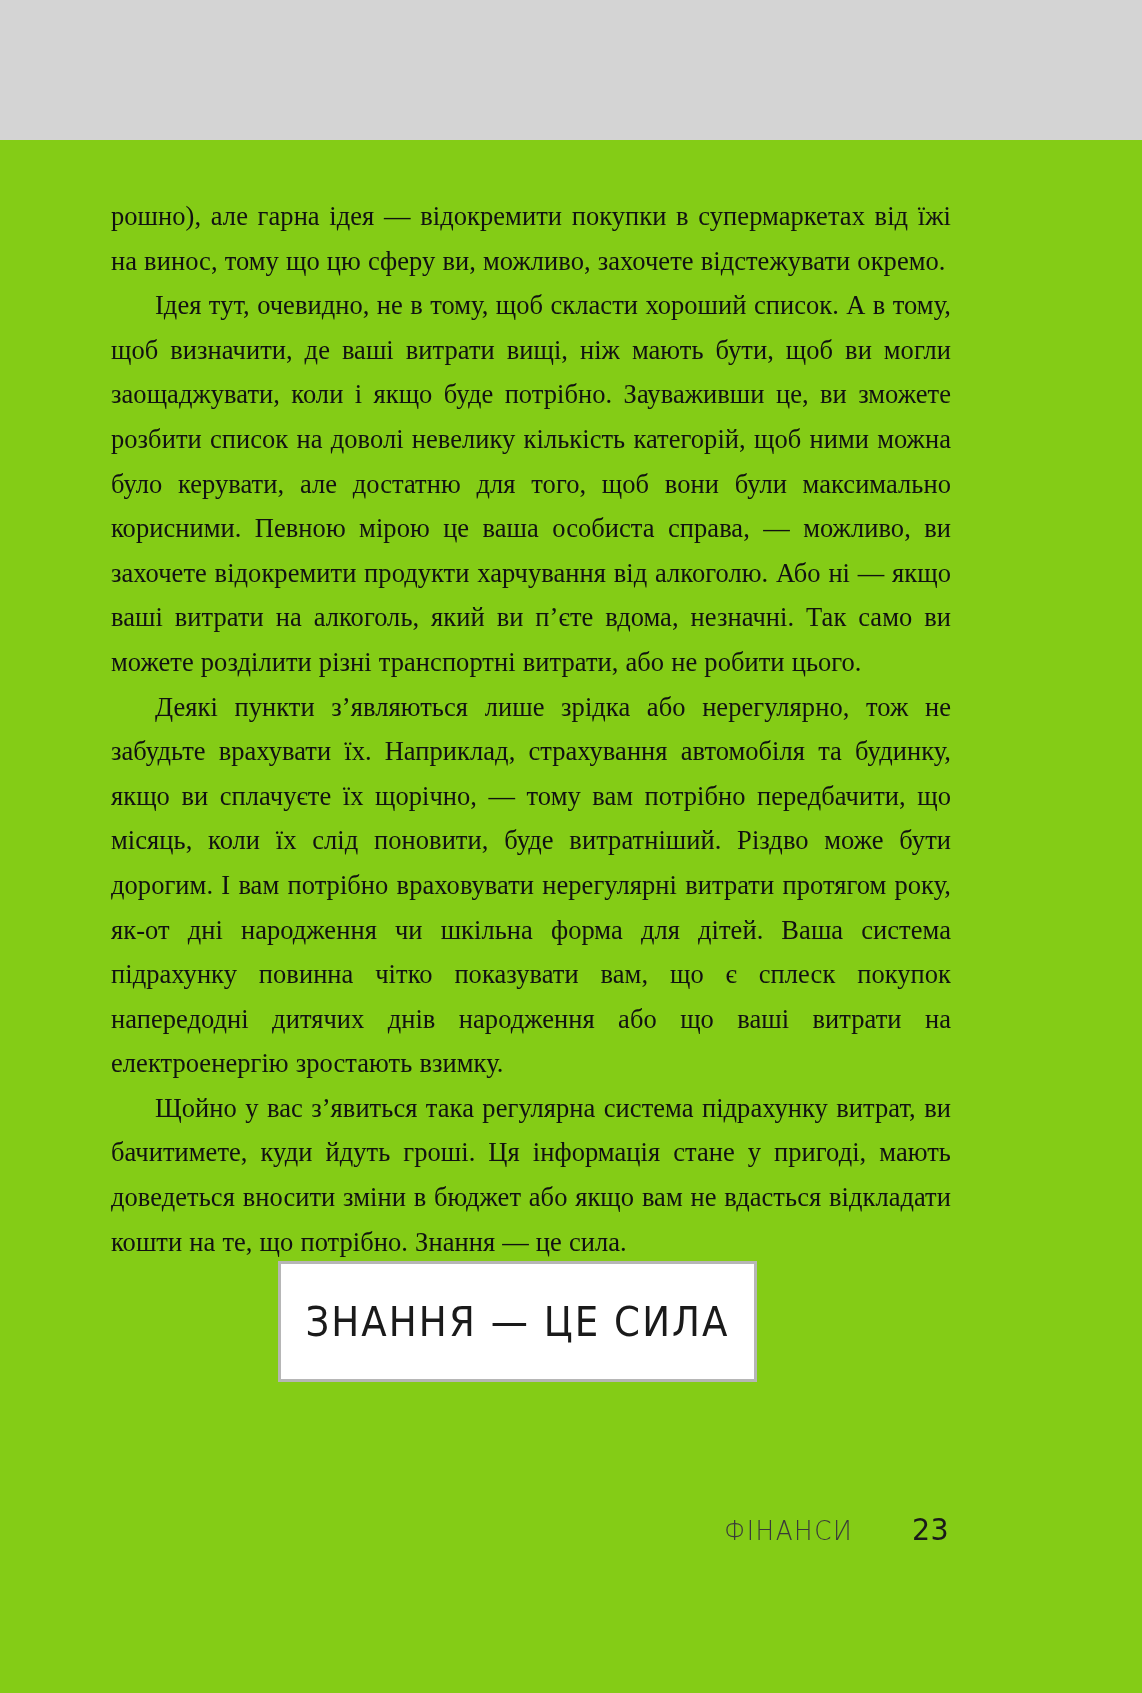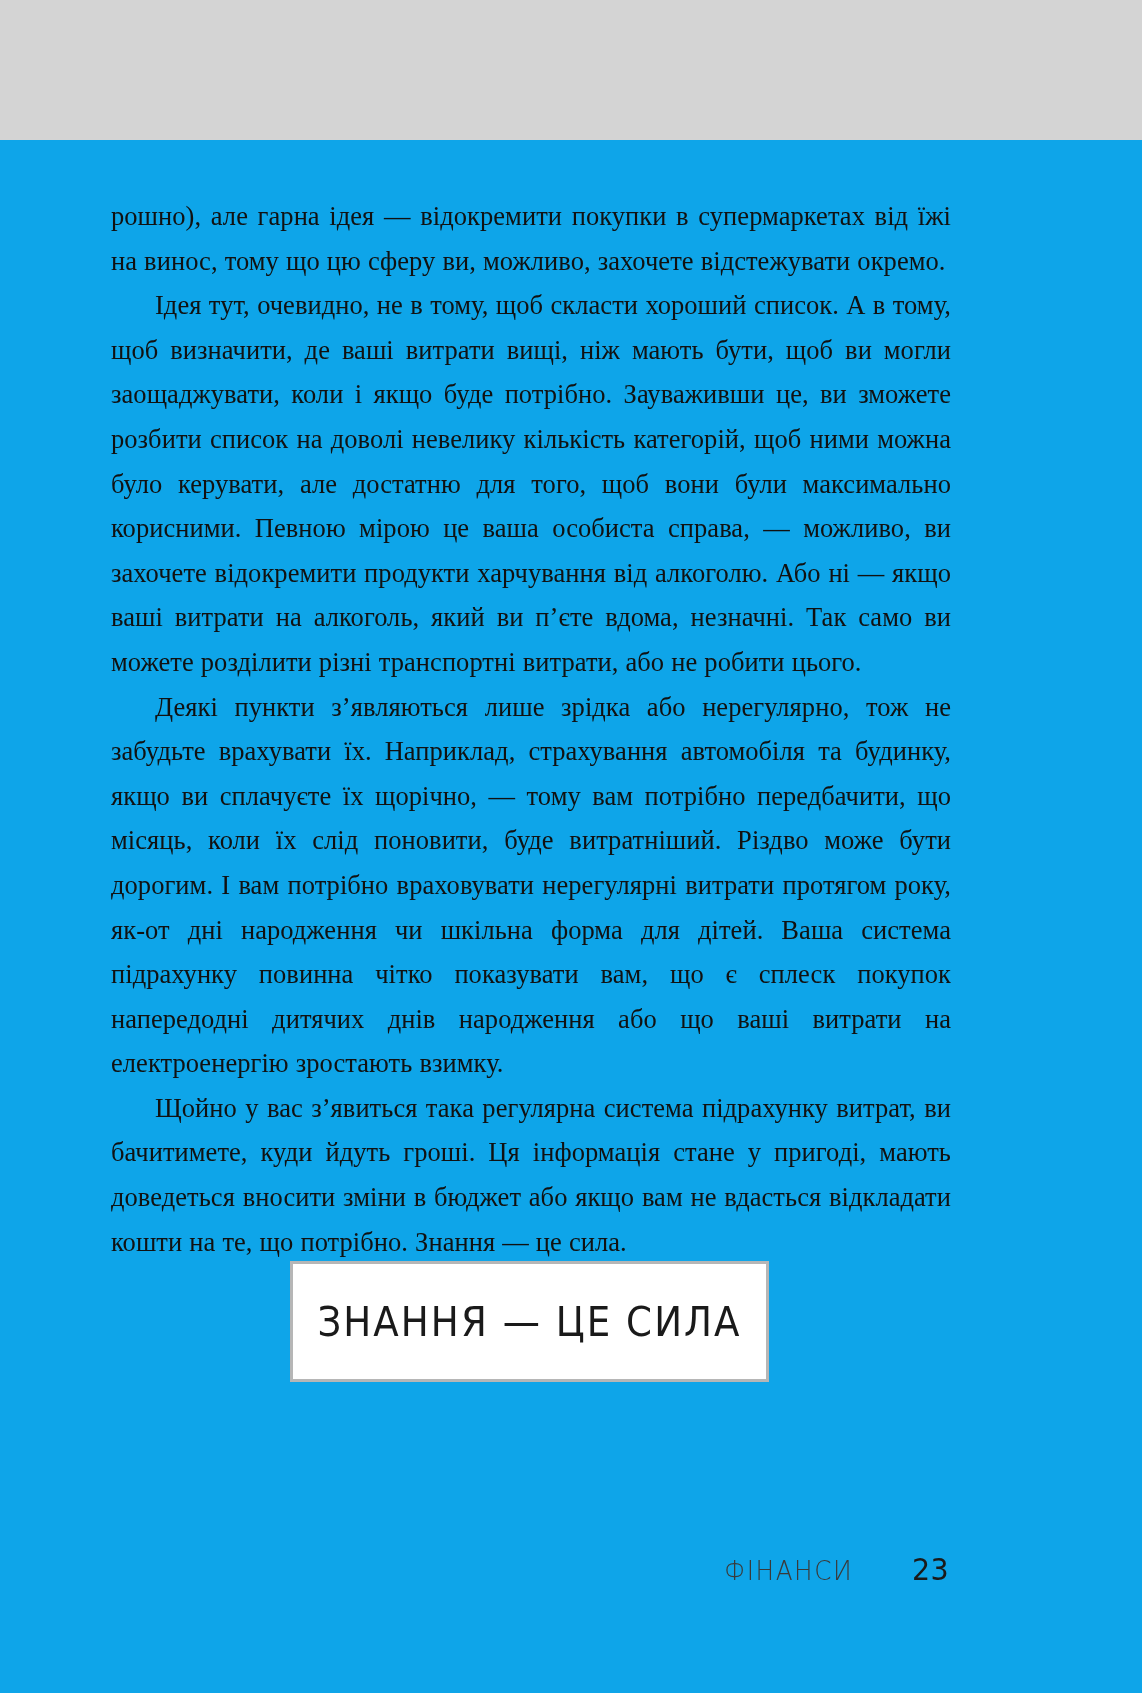--- a/index.html
+++ b/index.html
@@ -25,21 +25,21 @@
     background: #d4d4d4;
   }
 
   
   #page {
     position: absolute;
     top: 140px;
     left: 0;
     width: 1142px;
     height: 1553px;
-    background: #0ea5e9;
+    background: #84cc16;
   }
 
   #text-column {
     position: absolute;
     left: 111px;
     top: 54px;
     width: 840px;
   }
 
   p.body-par {
@@ -55,21 +55,21 @@
     word-spacing: 0.4px;
     hyphens: none;
   }
   p.body-par.indented {
     text-indent: 44px;
   }
 
   
   #callout-box {
     position: absolute;
-    left: 290px;
+    left: 278px;
     top: 1121px;
     width: 479px;
     height: 121px;
     border: 3px solid #b6b6b6;
     box-sizing: border-box;
     background: #ffffff;
   }
   #callout-text {
     position: absolute;
     left: 0;
@@ -97,21 +97,20 @@
     width: 1142px;
     height: 60px;
   }
   #footer-inner {
     position: absolute;
     right: 191px;
     top: 0;
     display: flex;
     align-items: baseline;
     gap: 52px;
-    margin-top: 40px;
   }
   #footer-section {
     font-family: "DejaVu Sans", sans-serif;
     font-size: 26px;
     font-weight: 300;
     letter-spacing: 1.6px;
     color: #3a3a3a;
     transform: scaleX(0.95);
     transform-origin: left center;
     white-space: nowrap;

